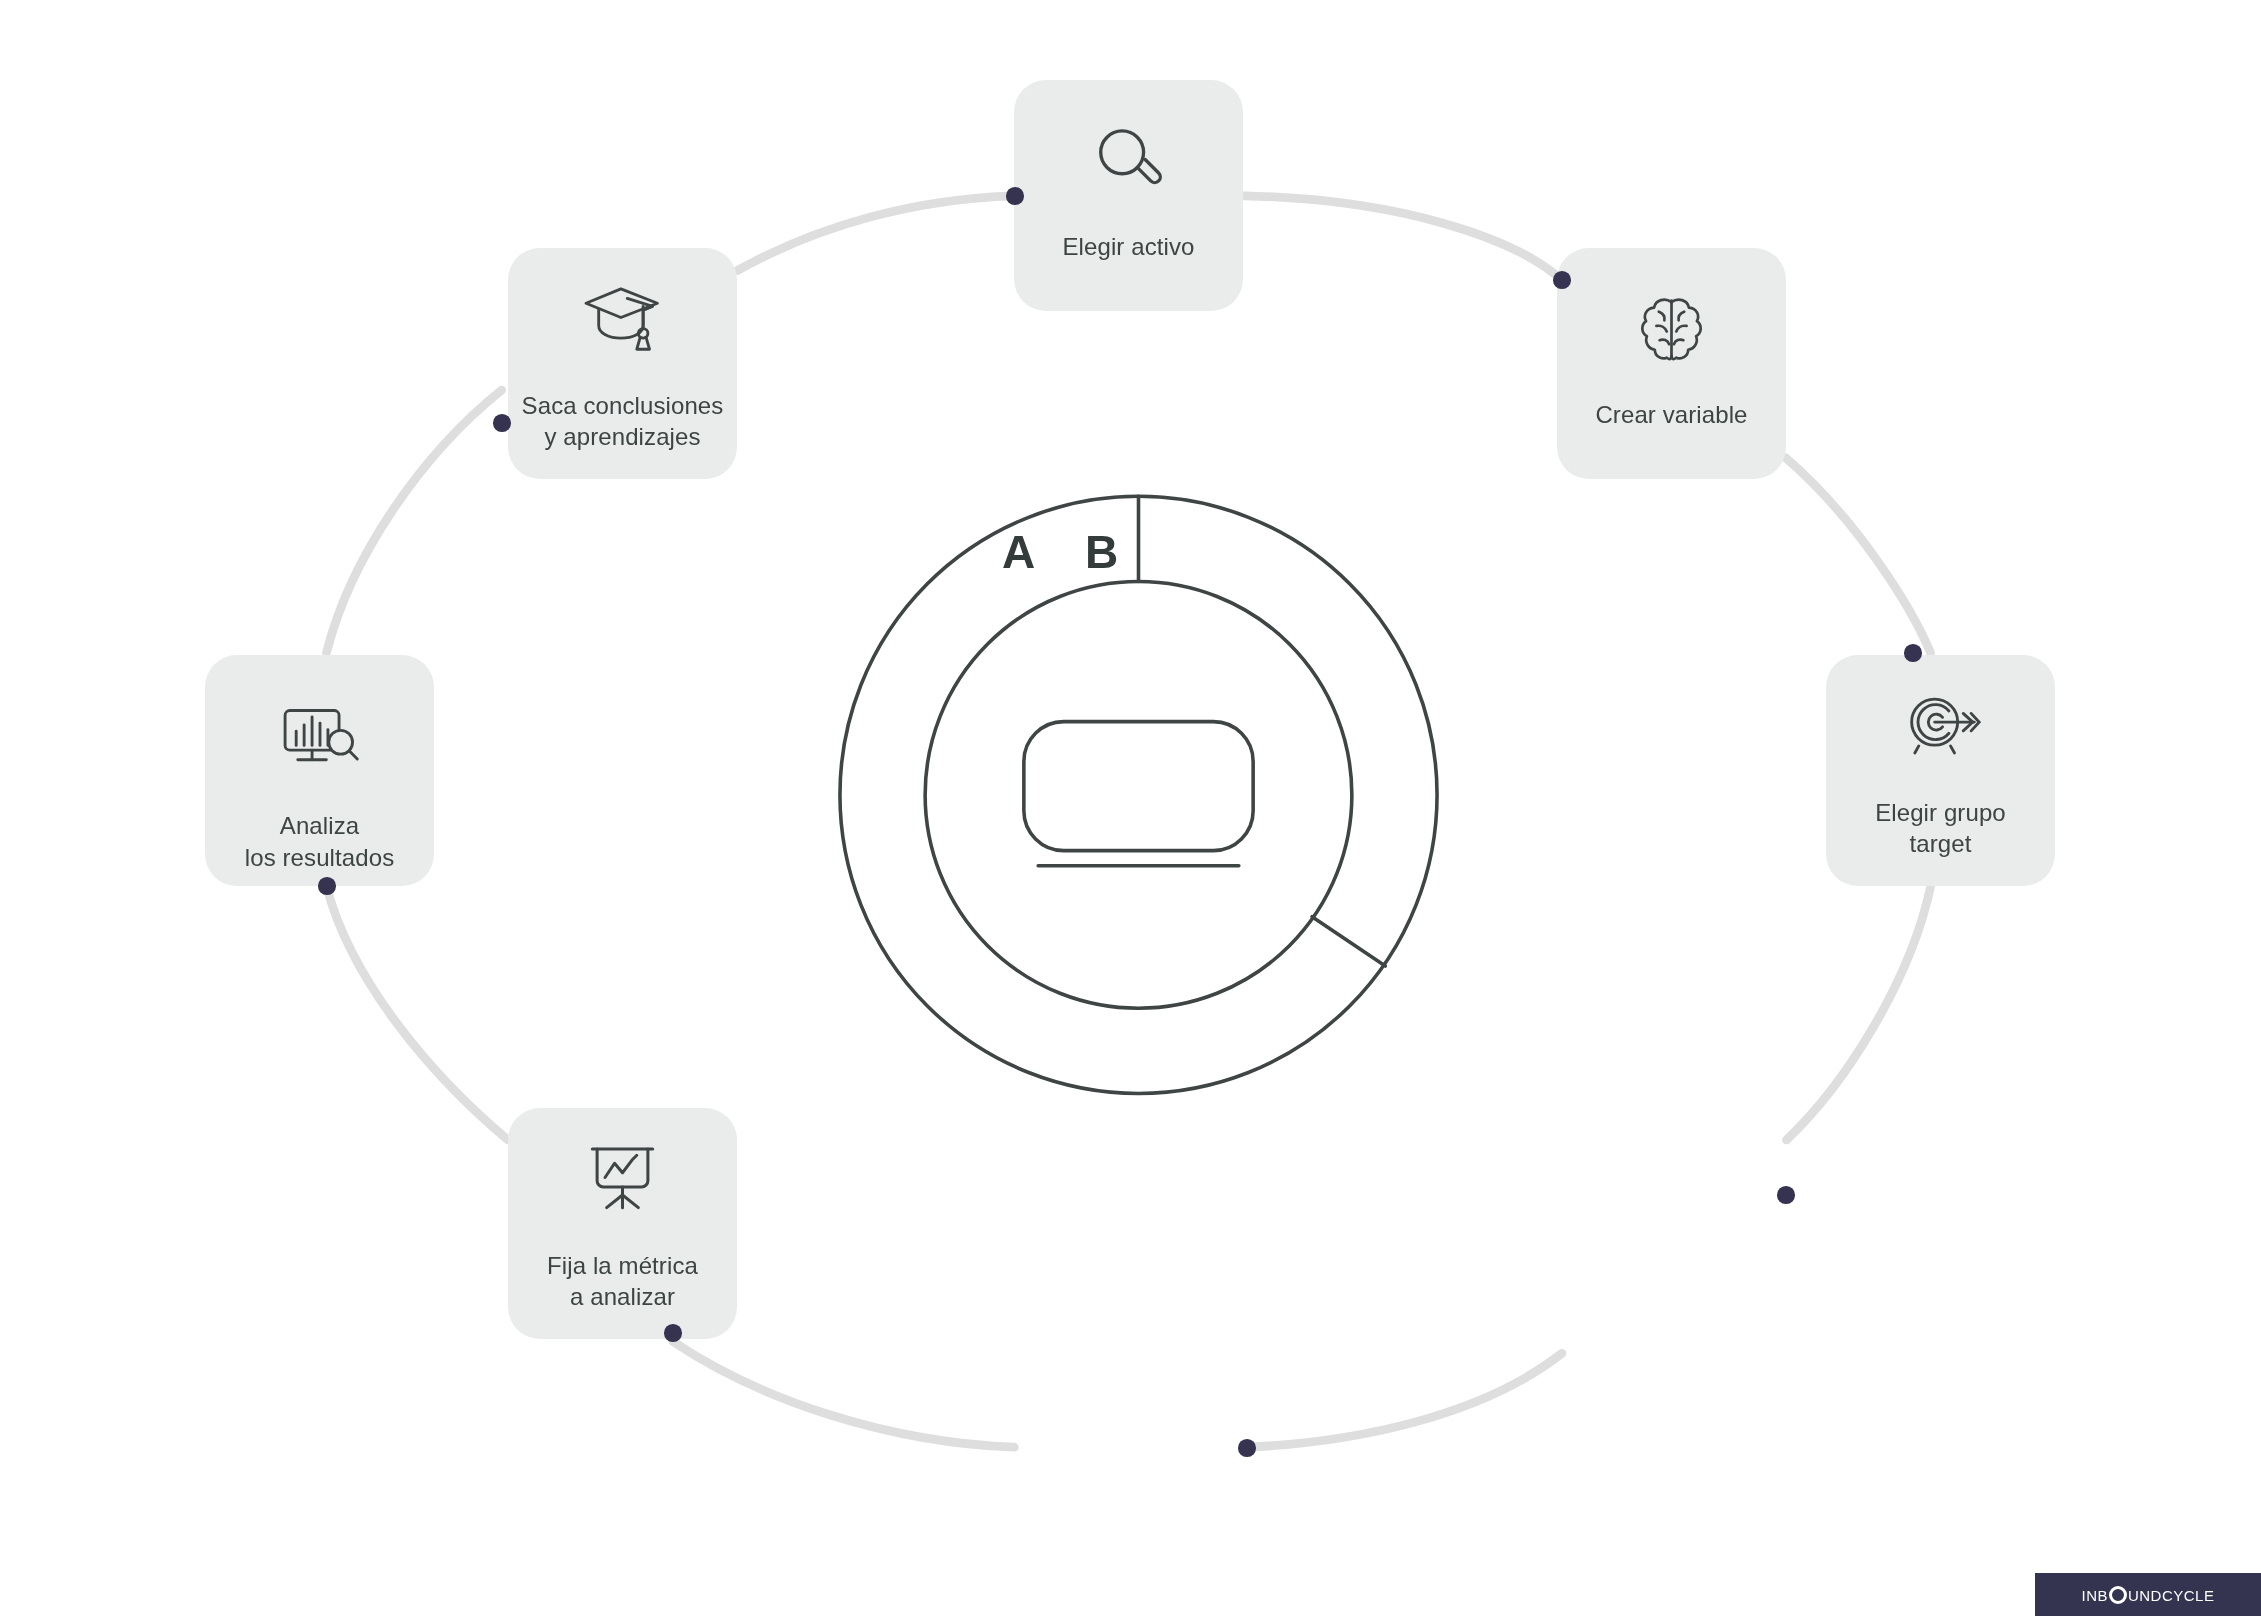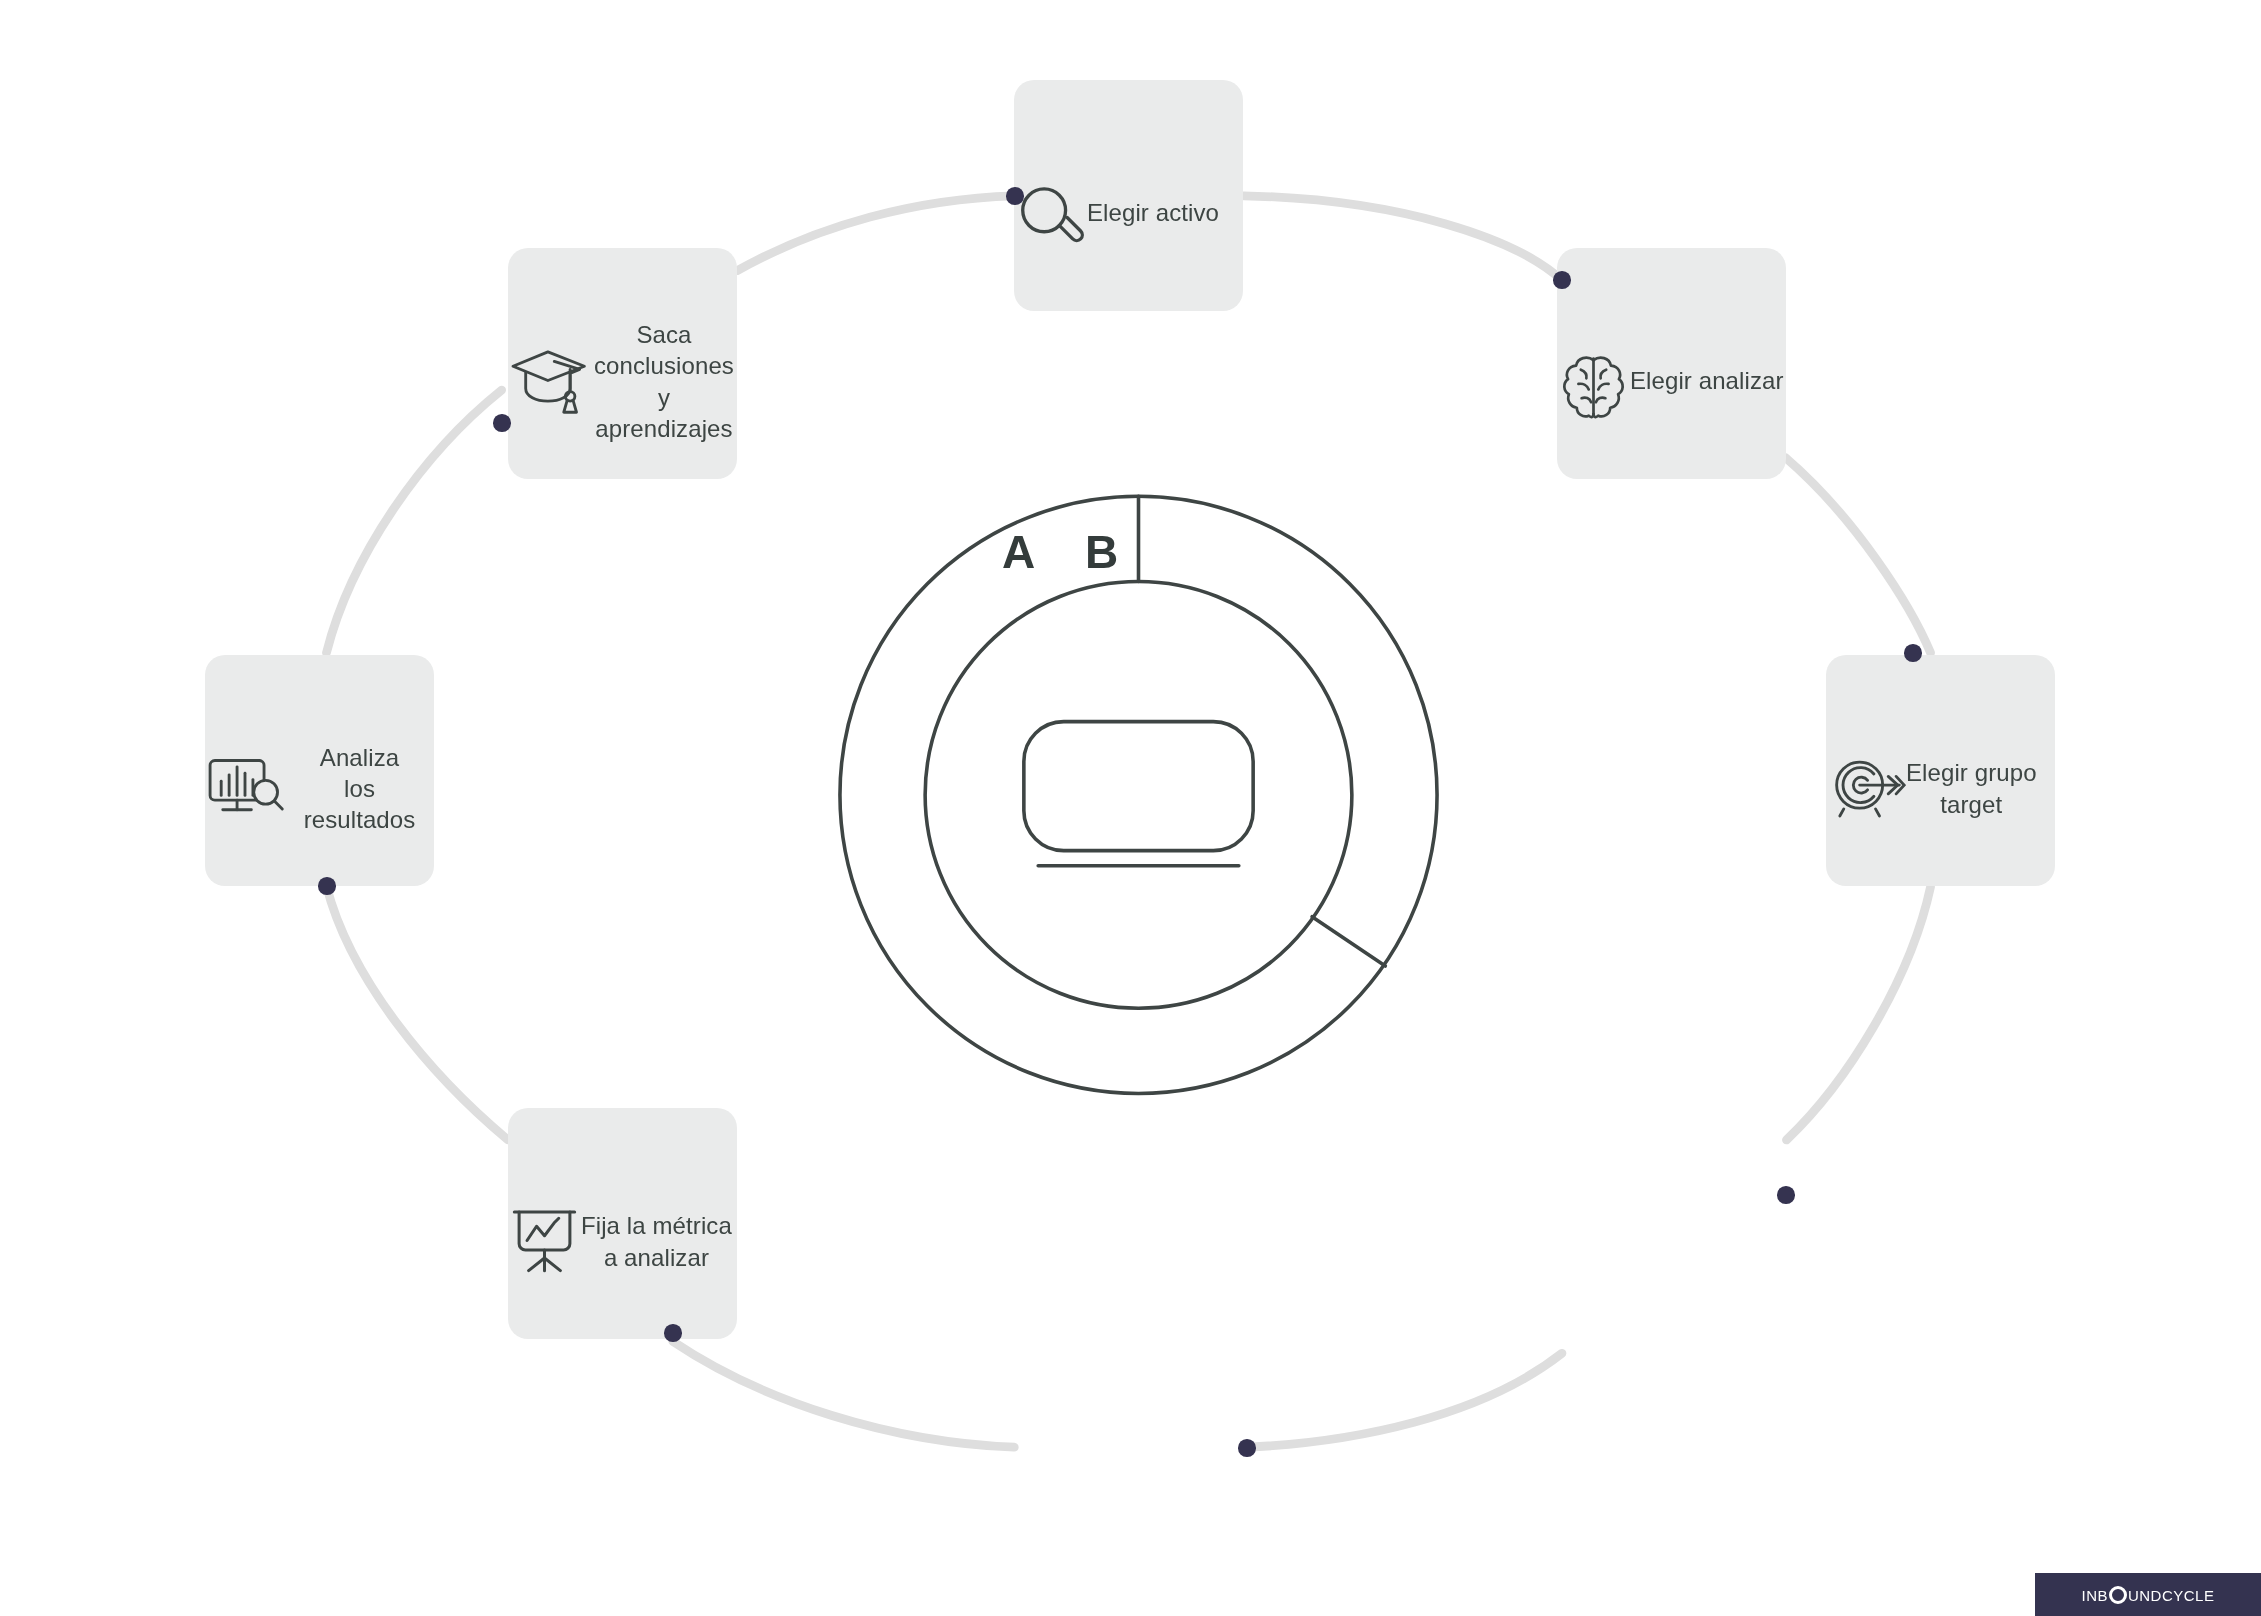--- a/index.html
+++ b/index.html
@@ -30,24 +30,24 @@
     left: 0; top: 0;
     width: 2261px;
     height: 1616px;
     z-index: 1;
   }
 
   
   .node-card {
     position: absolute;
     background: #EAEBEB;
-    border-radius: 20px;
+    border-radius: 32px;
     z-index: 3;
     display: flex;
-    flex-direction: row;
+    flex-direction: column;
     align-items: center;
     justify-content: flex-start;
     box-sizing: border-box;
   }
   .node-icon {
     display: block;
     color: #3D4543;
     line-height: 0;
   }
   .node-label {
@@ -210,21 +210,21 @@
         <path d="M46 14 c-8 -6 -20 -3 -22 7 c-10 1 -14 10 -10 17 c-7 5 -6 15 1 19 c-3 8 2 16 10 17 c0 8 8 13 15 10 c3 3 6 2 6 -2"></path>
         <path d="M46 14 c8 -6 20 -3 22 7 c10 1 14 10 10 17 c7 5 6 15 -1 19 c3 8 -2 16 -10 17 c0 8 -8 13 -15 10 c-3 3 -6 2 -6 -2"></path>
         <path d="M30 26 c5 2 8 6 7 11"></path>
         <path d="M62 26 c-5 2 -8 6 -7 11"></path>
         <path d="M27 44 c6 -1 11 2 13 7"></path>
         <path d="M65 44 c-6 -1 -11 2 -13 7"></path>
         <path d="M31 62 c5 -2 10 0 12 5"></path>
         <path d="M61 62 c-5 -2 -10 0 -12 5"></path>
       </svg>
     </span>
-    <span class="node-label">Elegir analizar</span>
+    <span class="node-label">Crear variable</span>
   </div>
 
   <div class="node-card pad-2line" id="card-elegir-grupo">
     <span class="node-icon">
       <svg width="80" height="73" viewBox="0 0 100 92" fill="none" stroke="#3E4544" stroke-width="3.6" stroke-linecap="round">
         <circle cx="42" cy="43" r="29"></circle>
         <path d="M 60 29 a 22 22 0 1 0 0 28"></path>
         <path d="M 52 37 a 10 10 0 1 0 0 12"></path>
         <line x1="42" y1="43" x2="92" y2="43"></line>
         <path d="M 78 32 L 90 43 L 78 54"></path>

